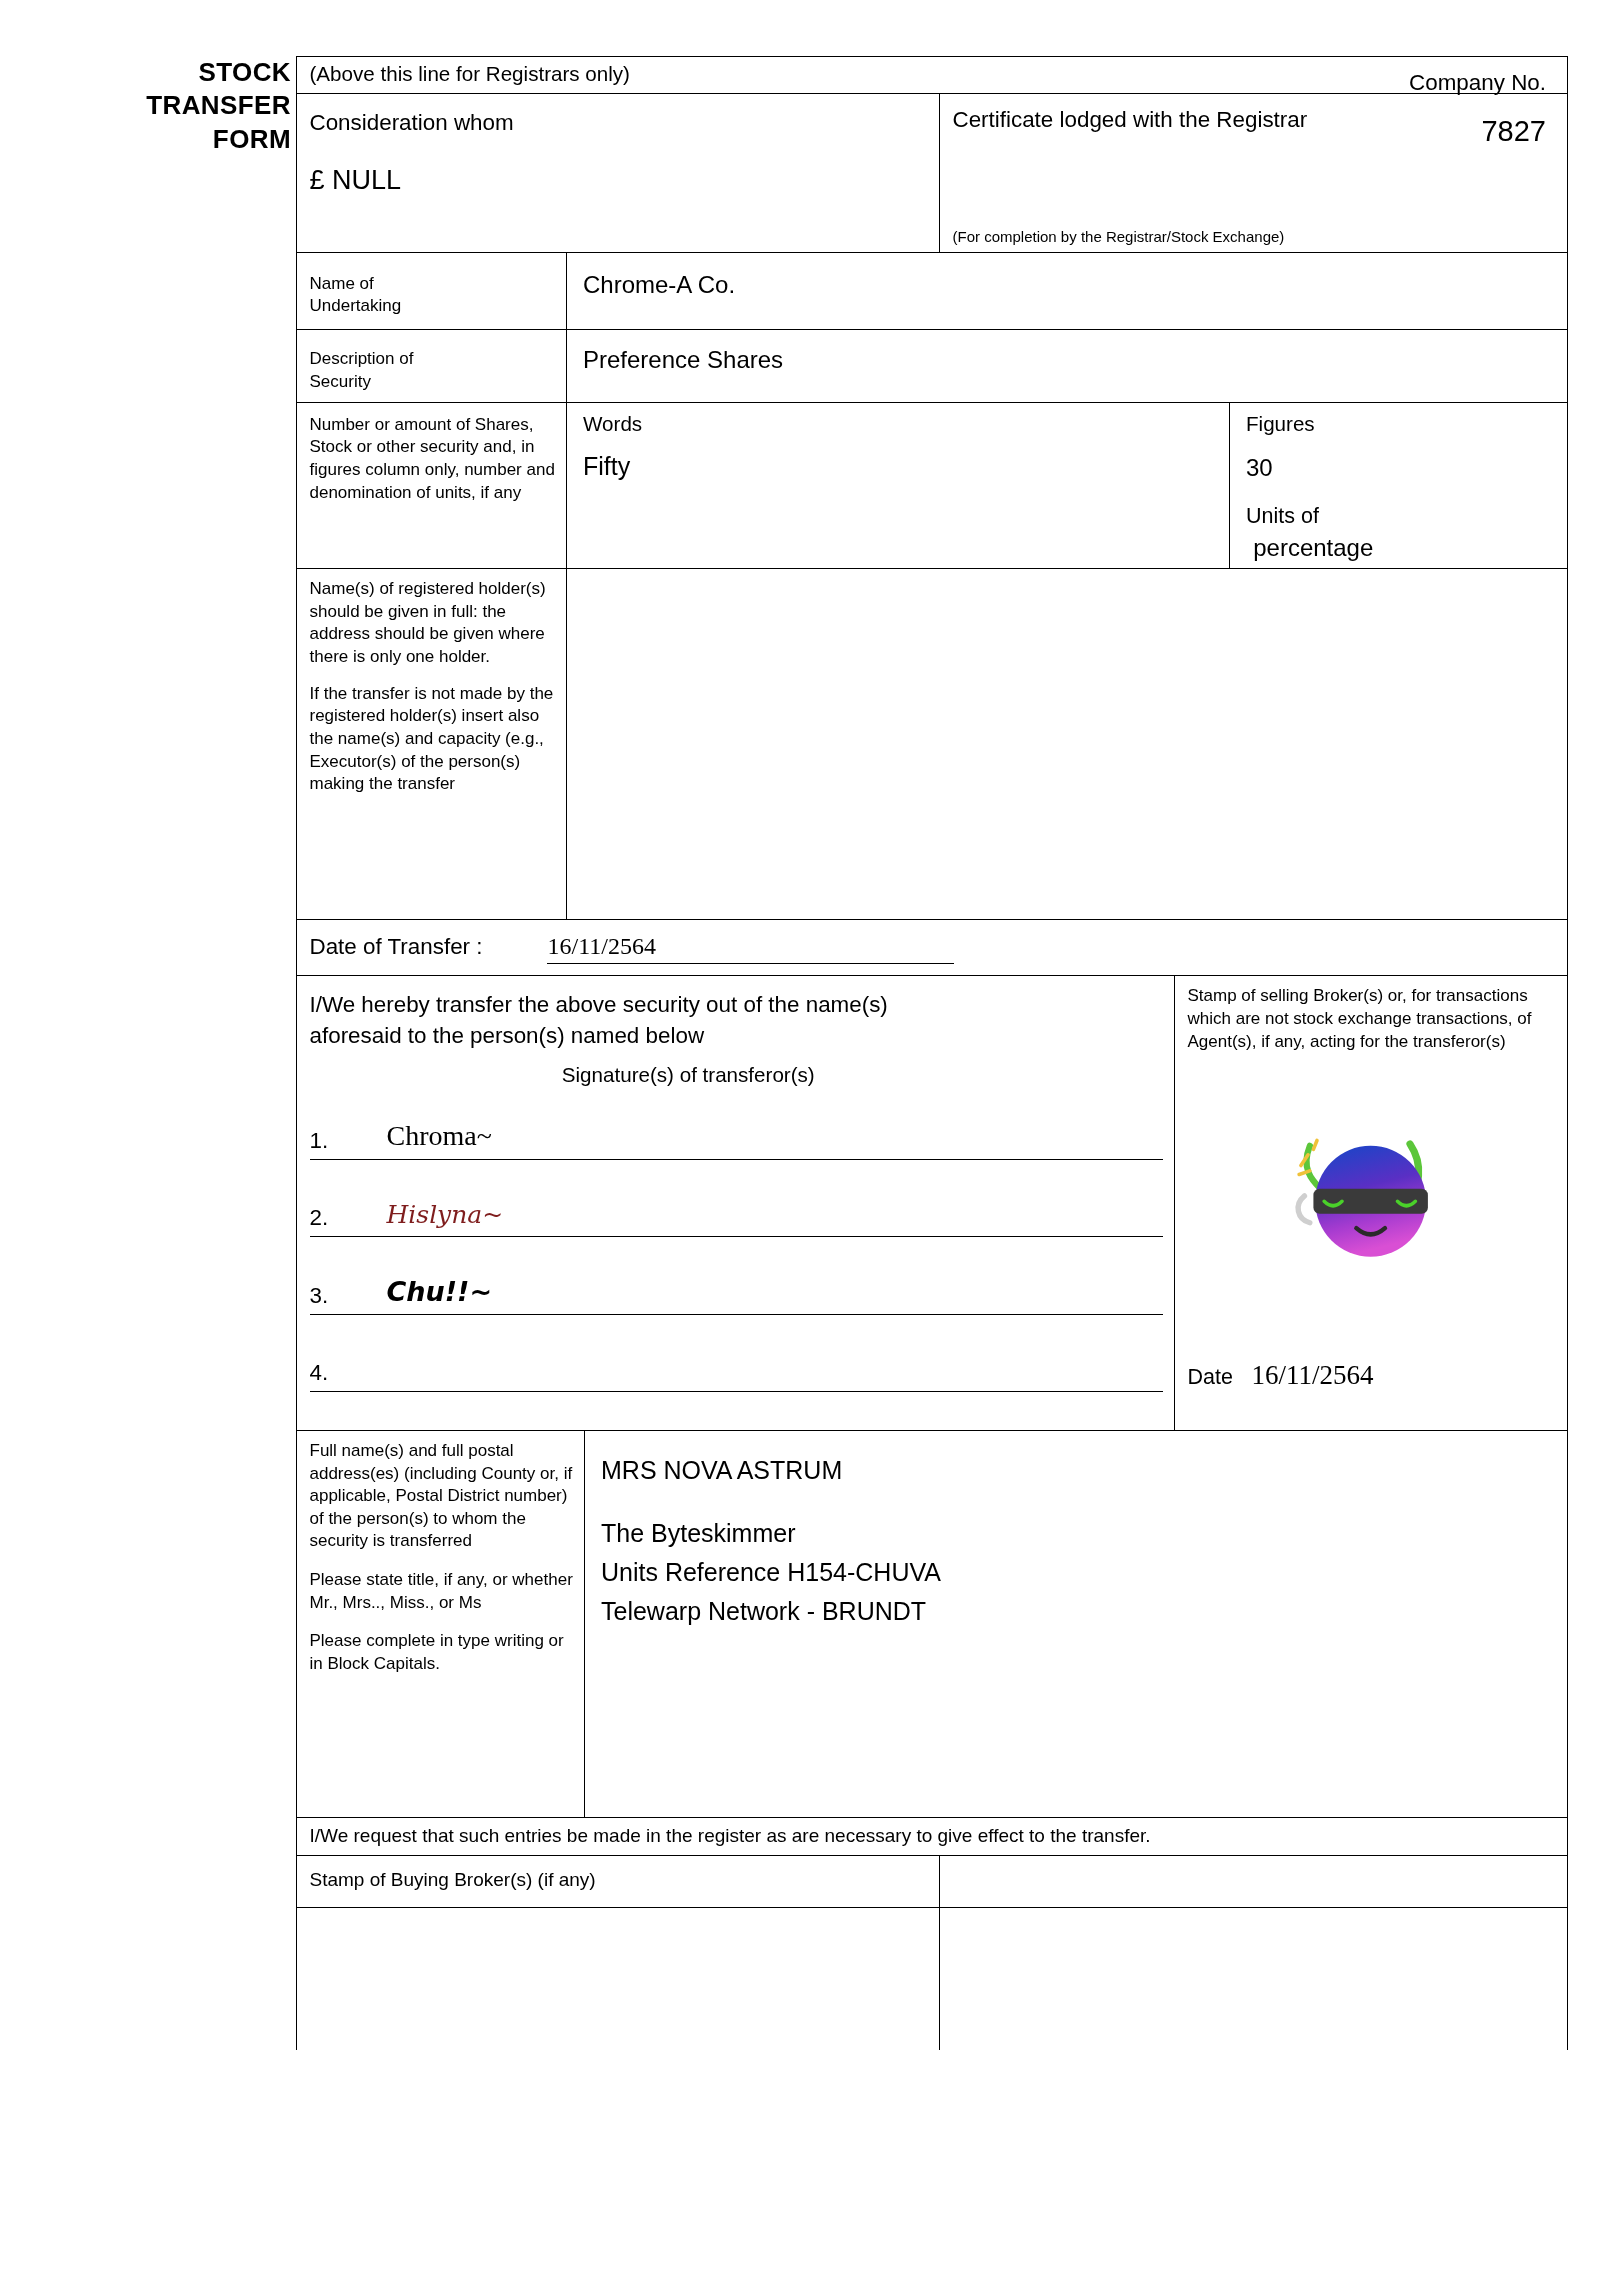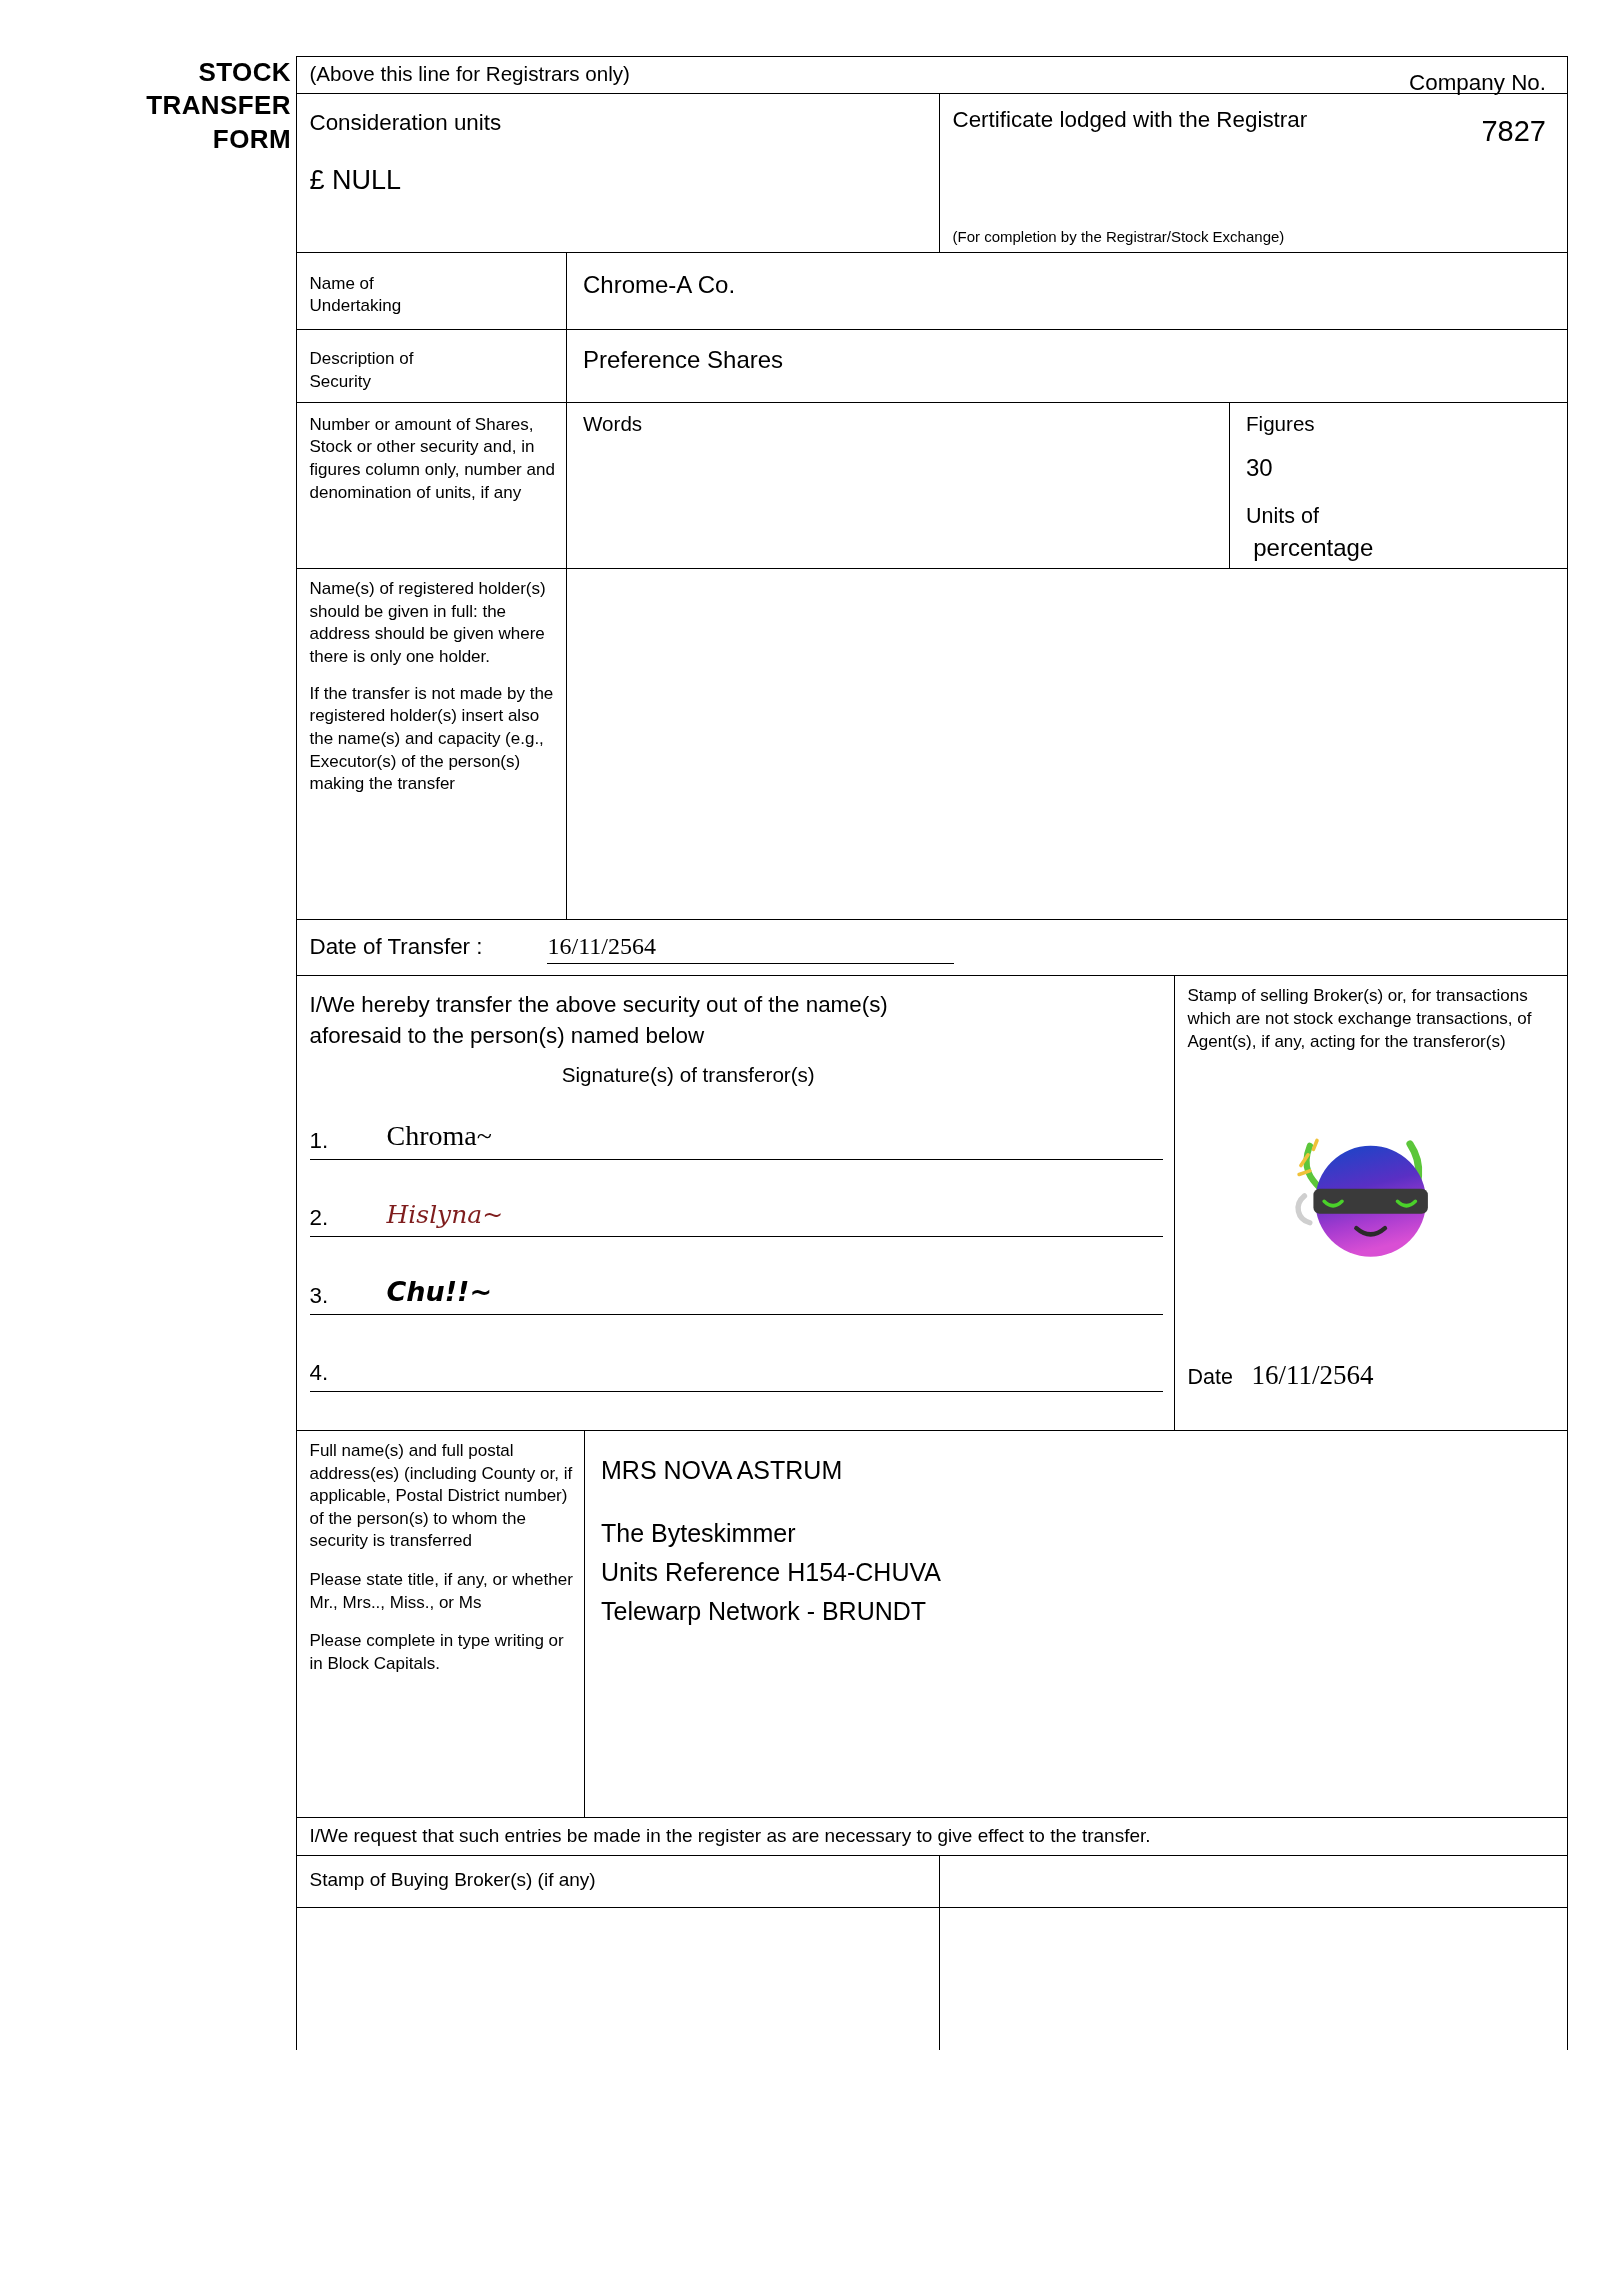--- a/index.html
+++ b/index.html
@@ -293,21 +293,21 @@
 
   <div class="company-no-label">Company No.</div>
   <div class="company-no-value">7827</div>
 
   <div class="form">
 
     <div class="hdr-note">(Above this line for Registrars only)</div>
 
     <div class="row consid">
       <div class="consid-left">
-        <div class="lbl">Consideration units</div>
+        <div class="lbl">Consideration whom</div>
         <div class="amt">£ NULL</div>
       </div>
       <div class="consid-right">
         <div class="lbl">Certificate lodged with the Registrar</div>
         <div class="fine">(For completion by the Registrar/Stock Exchange)</div>
       </div>
     </div>
 
     <div class="row tworow row-name-undertaking">
       <div class="lcell">
@@ -322,20 +322,21 @@
         <div>Description of</div>
         <div>Security</div>
       </div>
       <div class="rcell">Preference Shares</div>
     </div>
 
     <div class="row row-number">
       <div class="lcell">Number or amount of Shares, Stock or other security and, in figures column only, number and denomination of units, if any</div>
       <div class="num-words">
         <div class="small">Words</div>
+        <div class="big">Fifty</div>
       </div>
       <div class="num-figs">
         <div class="small">Figures</div>
         <div class="big">30</div>
         <div class="units">Units of</div>
         <div class="unitsval">percentage</div>
       </div>
     </div>
 
     <div class="row row-holders">

